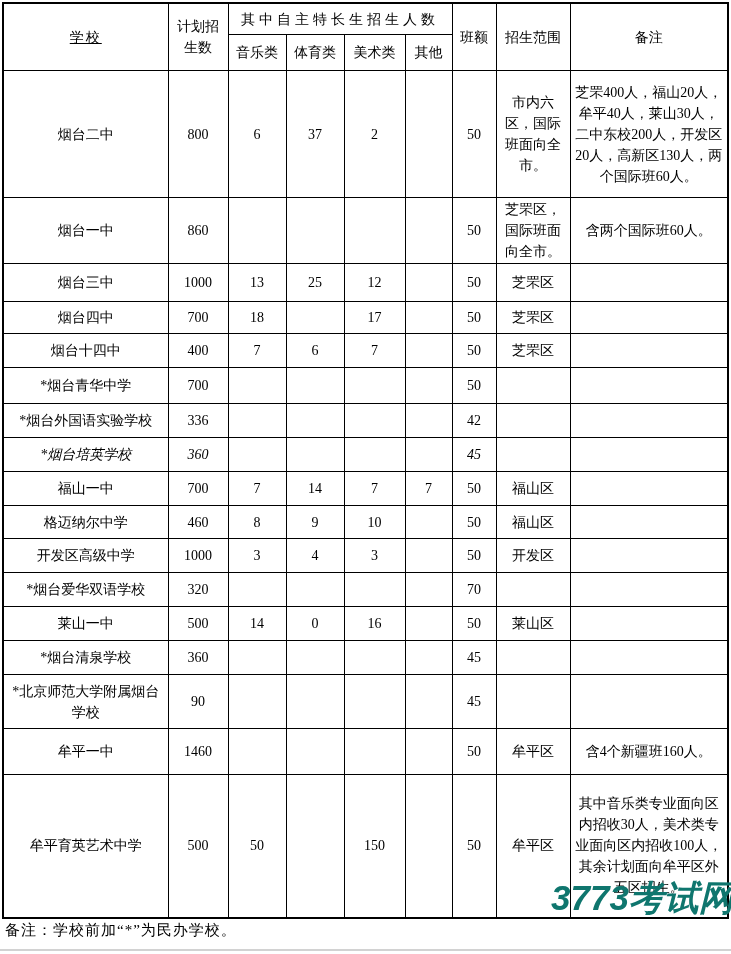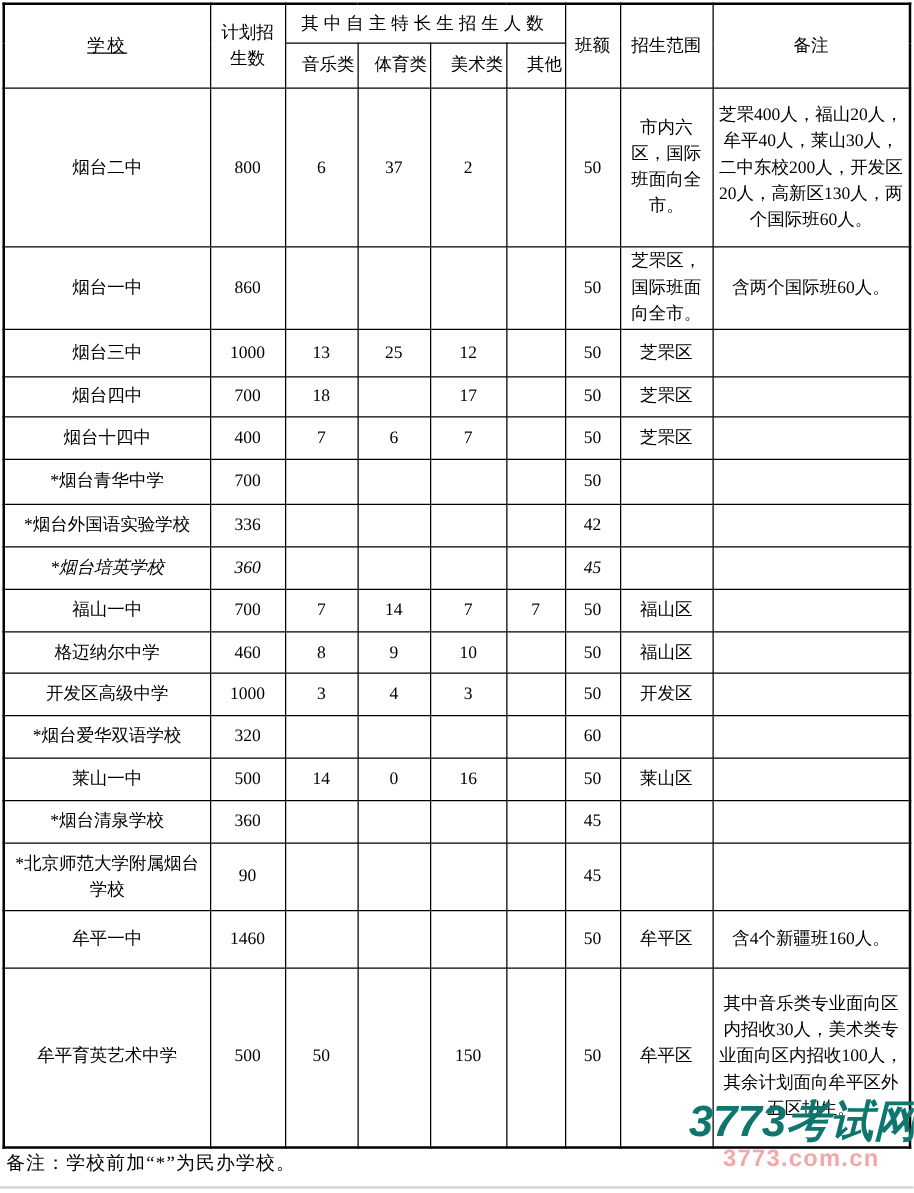--- a/index.html
+++ b/index.html
@@ -42,21 +42,20 @@
     font-size: 15px;
     letter-spacing: 2px;
     text-decoration: underline;
   }
   th.h-group {
     letter-spacing: 4px;
     height: 28px;
   }
   tr.subhead th {
     height: 33px;
-    text-align: right;
   }
   td.al-left {
     text-align: left;
     padding: 1px 3px;
   }
   td.remark-cell {
     text-align: left;
     padding: 2px 4px;
     line-height: 1.6;
     font-size: 14px;
@@ -257,21 +256,21 @@
         <td>开发区</td>
         <td class="remark-cell"></td>
       </tr>
       <tr style="height: 34px; margin-left: 42px;">
         <td>*烟台爱华双语学校</td>
         <td>320</td>
         <td></td>
         <td></td>
         <td></td>
         <td></td>
-        <td>60</td>
+        <td>70</td>
         <td></td>
         <td class="remark-cell"></td>
       </tr>
       <tr style="height: 34px;">
         <td>莱山一中</td>
         <td>500</td>
         <td>14</td>
         <td>0</td>
         <td>16</td>
         <td></td>
@@ -323,16 +322,15 @@
         <td>牟平区</td>
         <td class="remark-cell">其中音乐类专业面向区内招收30人，美术类专业面向区内招收100人，其余计划面向牟平区外五区招生。</td>
       </tr>
     </tbody>
 </table>
 
 <div class="footer-note">备注：学校前加“*”为民办学校。</div>
 
 <div class="watermark">
   <div class="wm-name" style="color: #0f766e;">3773考试网</div>
-  <div class="wm-url" style="color: rgb(242, 168, 168);">3773.com.cn</div>
 </div>
 
 <div class="bottom-line"></div>
 
 </body></html>

